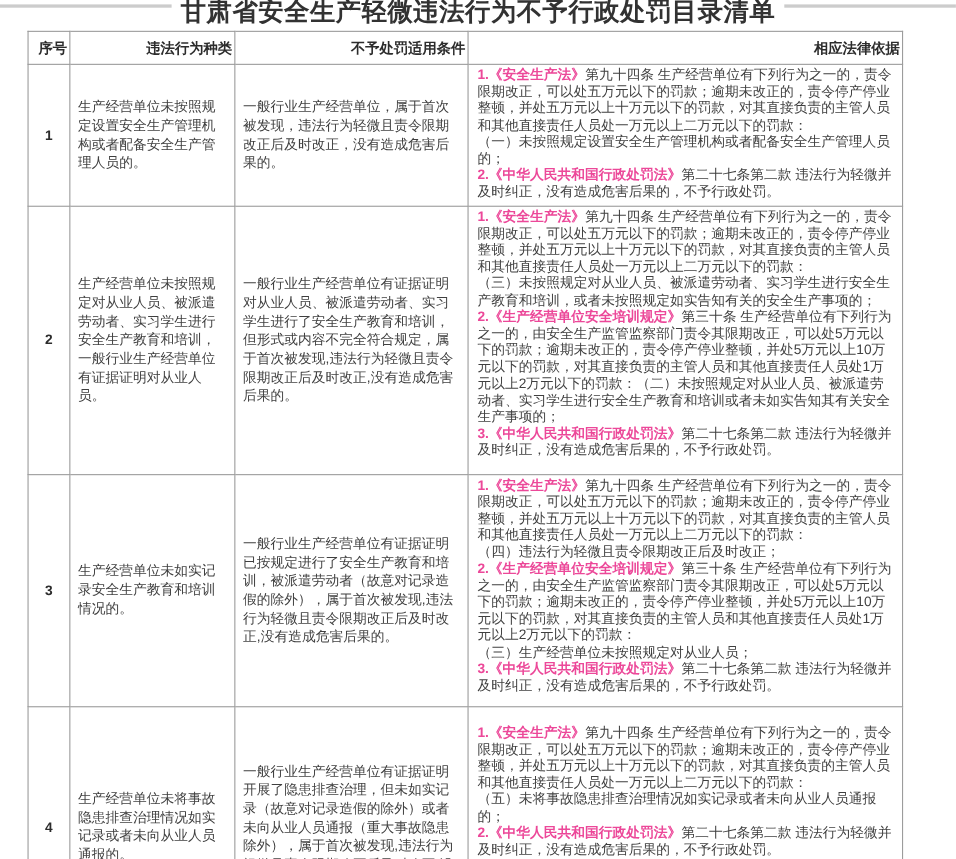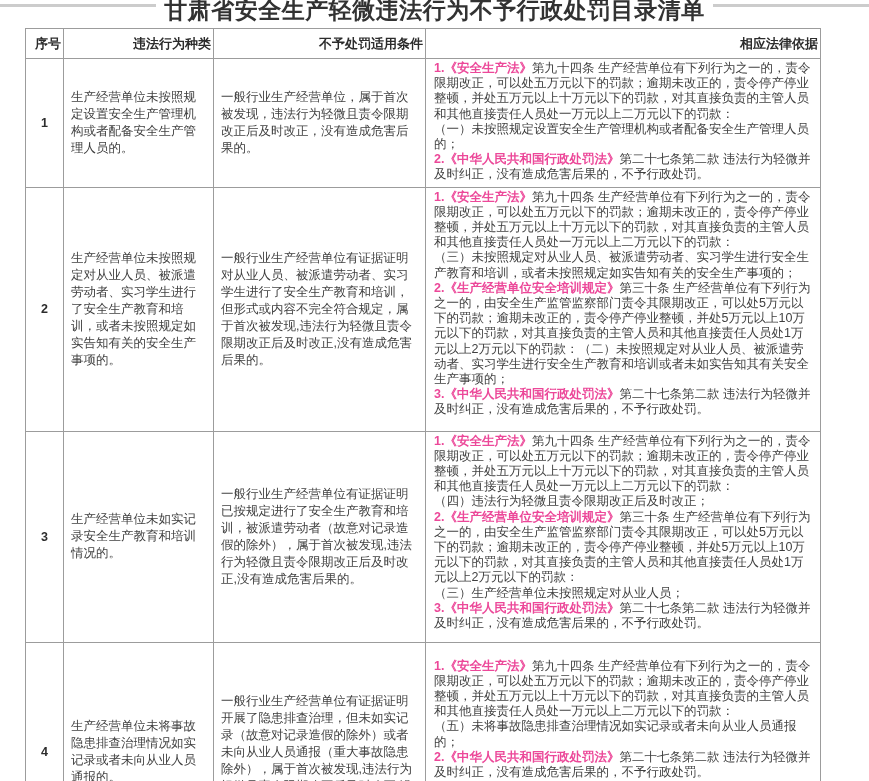--- a/index.html
+++ b/index.html
@@ -90,21 +90,21 @@
       <td class="condition">一般行业生产经营单位，属于首次被发现，违法行为轻微且责令限期改正后及时改正，没有造成危害后果的。</td>
       <td class="legal">
             <div class="law-item"><b>1.《安全生产法》</b>第九十四条 生产经营单位有下列行为之一的，责令限期改正，可以处五万元以下的罚款；逾期未改正的，责令停产停业整顿，并处五万元以上十万元以下的罚款，对其直接负责的主管人员和其他直接责任人员处一万元以上二万元以下的罚款：</div>
             <div class="law-item">（一）未按照规定设置安全生产管理机构或者配备安全生产管理人员的；</div>
             <div class="law-item"><b>2.《中华人民共和国行政处罚法》</b>第二十七条第二款 违法行为轻微并及时纠正，没有造成危害后果的，不予行政处罚。</div>
           </td>
     </tr>
 
     <tr>
       <td class="no">2</td>
-      <td class="violation">生产经营单位未按照规定对从业人员、被派遣劳动者、实习学生进行了安全生产教育和培训，或者未按照规定如实告知有关的安全生产事项的。</td>
+      <td class="violation">生产经营单位未按照规定对从业人员、被派遣劳动者、实习学生进行安全生产教育和培训，一般行业生产经营单位有证据证明对从业人员。</td>
       <td class="condition">一般行业生产经营单位有证据证明对从业人员、被派遣劳动者、实习学生进行了安全生产教育和培训，但形式或内容不完全符合规定，属于首次被发现,违法行为轻微且责令限期改正后及时改正,没有造成危害后果的。</td>
       <td class="legal">
             <div class="law-item"><b>1.《安全生产法》</b>第九十四条 生产经营单位有下列行为之一的，责令限期改正，可以处五万元以下的罚款；逾期未改正的，责令停产停业整顿，并处五万元以上十万元以下的罚款，对其直接负责的主管人员和其他直接责任人员处一万元以上二万元以下的罚款：</div>
             <div class="law-item">（三）未按照规定对从业人员、被派遣劳动者、实习学生进行安全生产教育和培训，或者未按照规定如实告知有关的安全生产事项的；</div>
             <div class="law-item"><b>2.《生产经营单位安全培训规定》</b>第三十条 生产经营单位有下列行为之一的，由安全生产监管监察部门责令其限期改正，可以处5万元以下的罚款；逾期未改正的，责令停产停业整顿，并处5万元以上10万元以下的罚款，对其直接负责的主管人员和其他直接责任人员处1万元以上2万元以下的罚款：（二）未按照规定对从业人员、被派遣劳动者、实习学生进行安全生产教育和培训或者未如实告知其有关安全生产事项的；</div>
             <div class="law-item"><b>3.《中华人民共和国行政处罚法》</b>第二十七条第二款 违法行为轻微并及时纠正，没有造成危害后果的，不予行政处罚。</div>
           </td>
     </tr>
 
     <tr>

